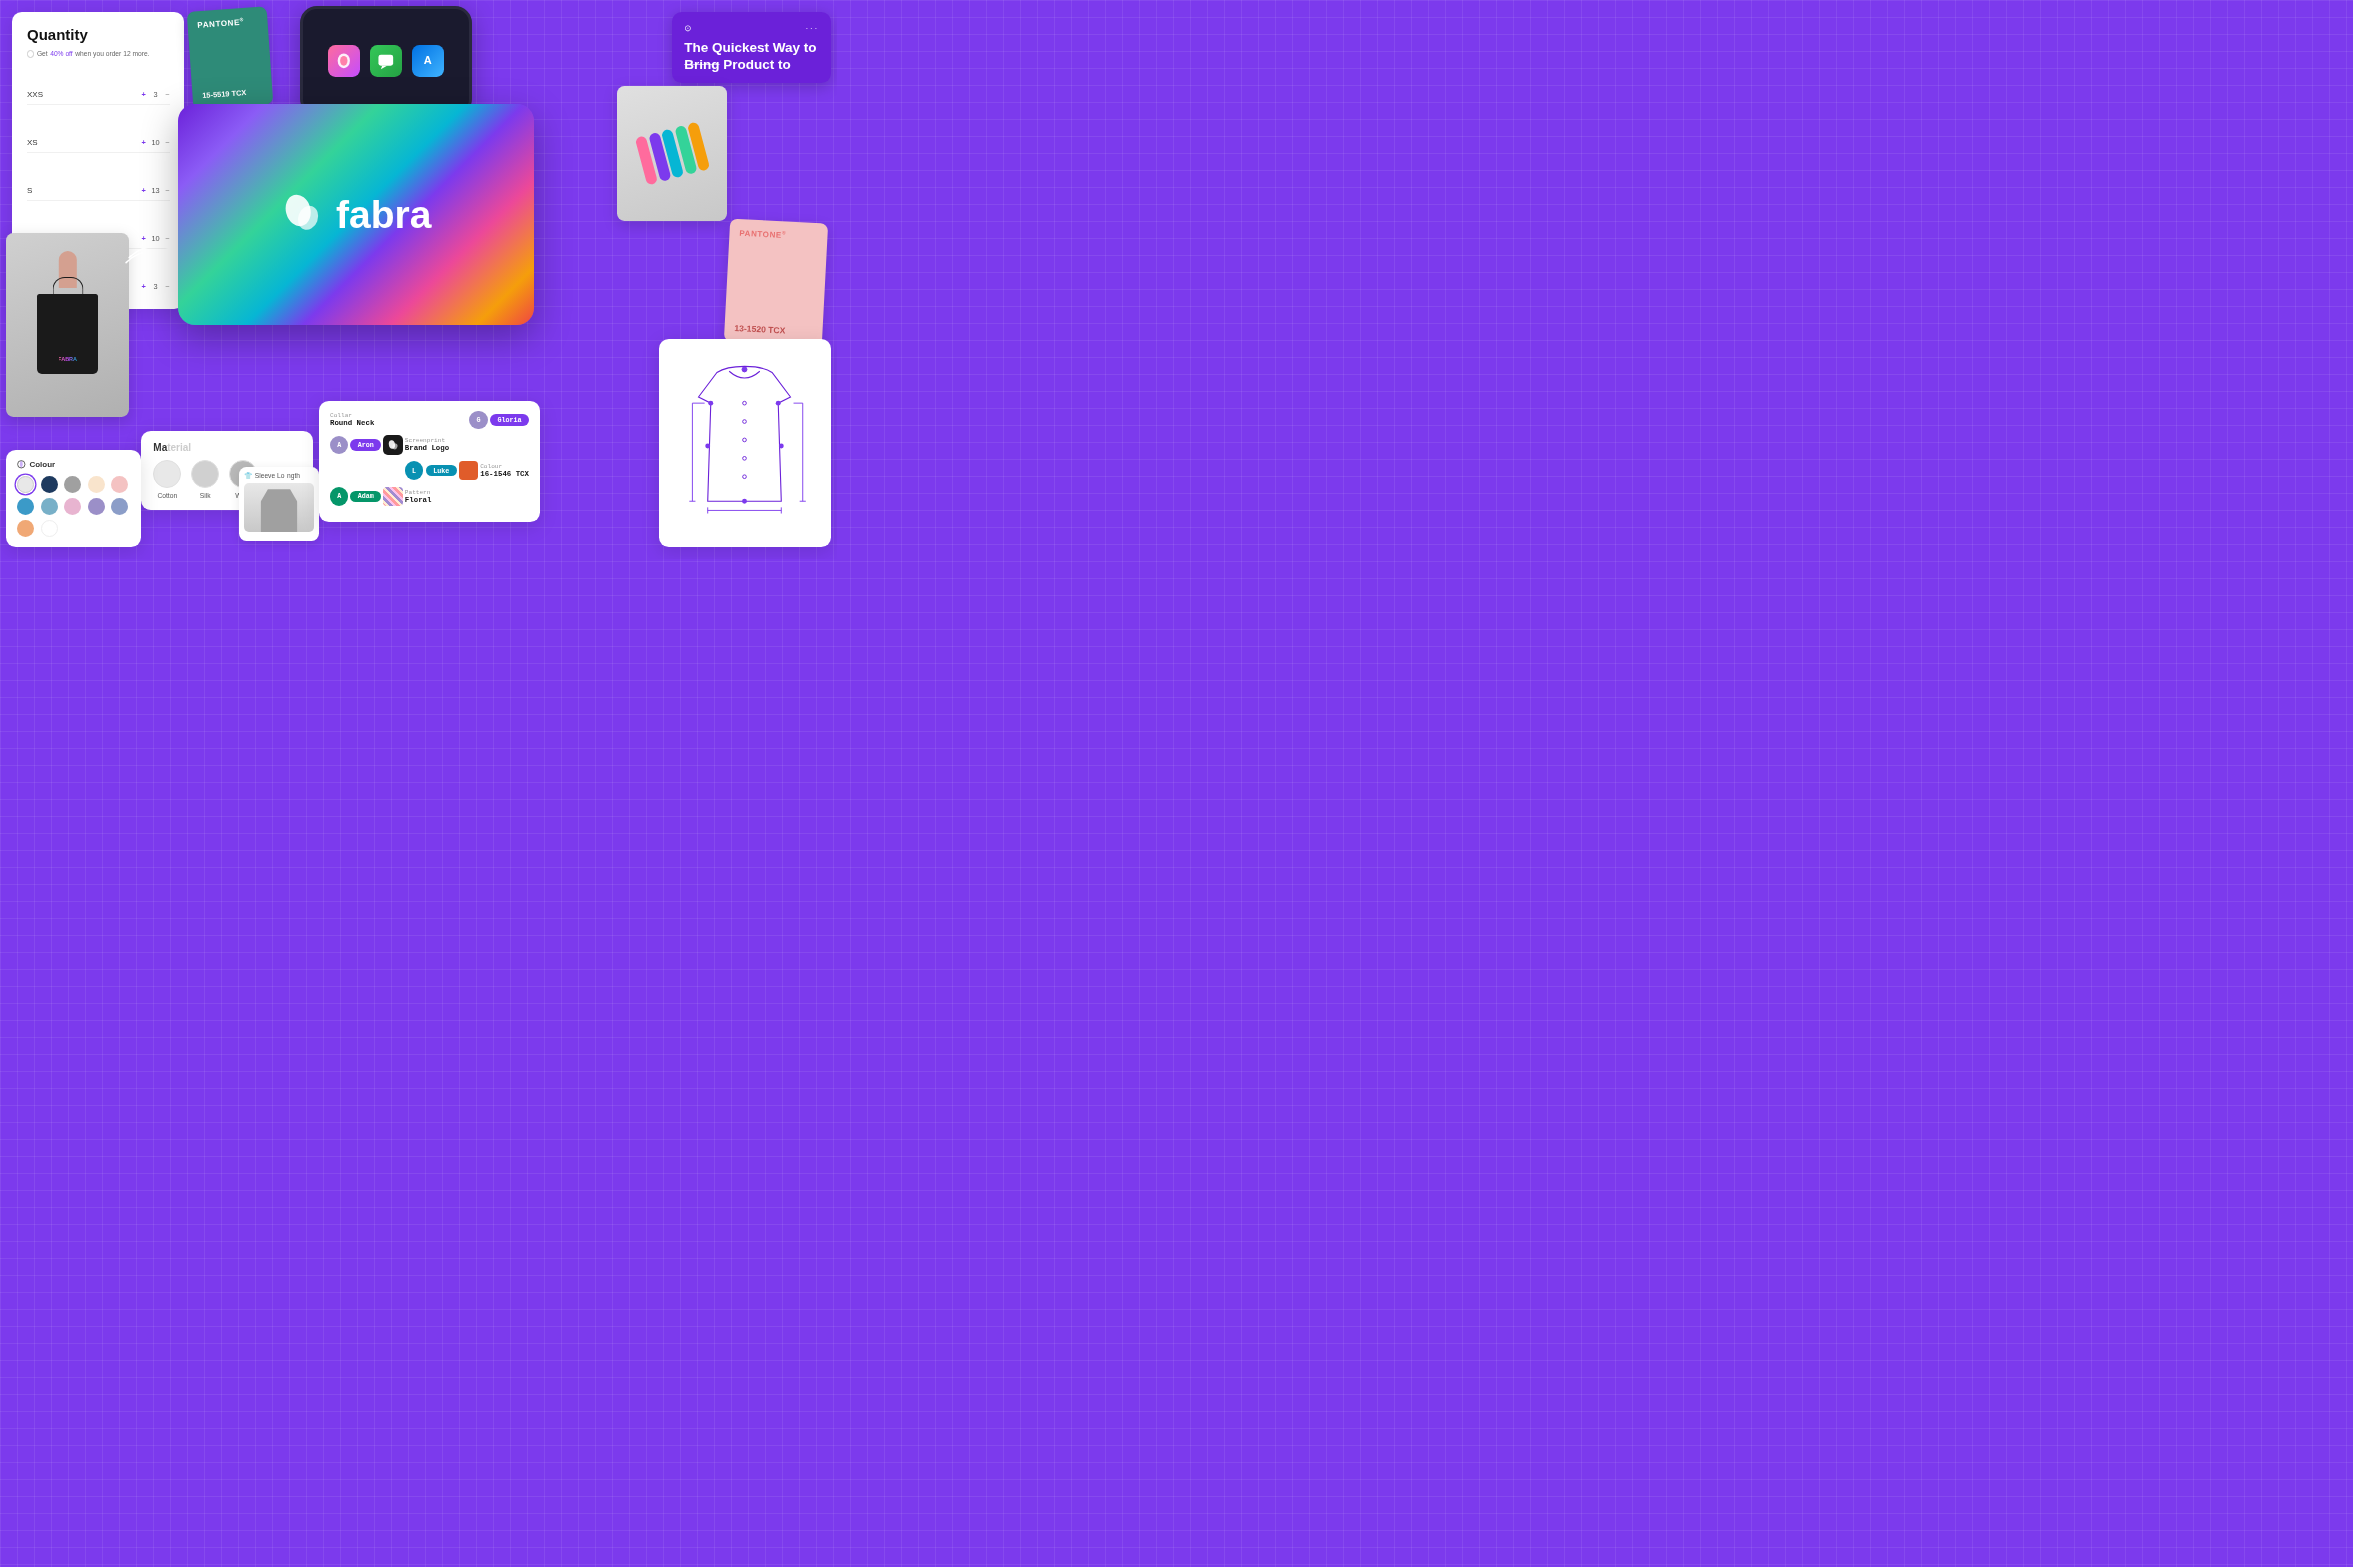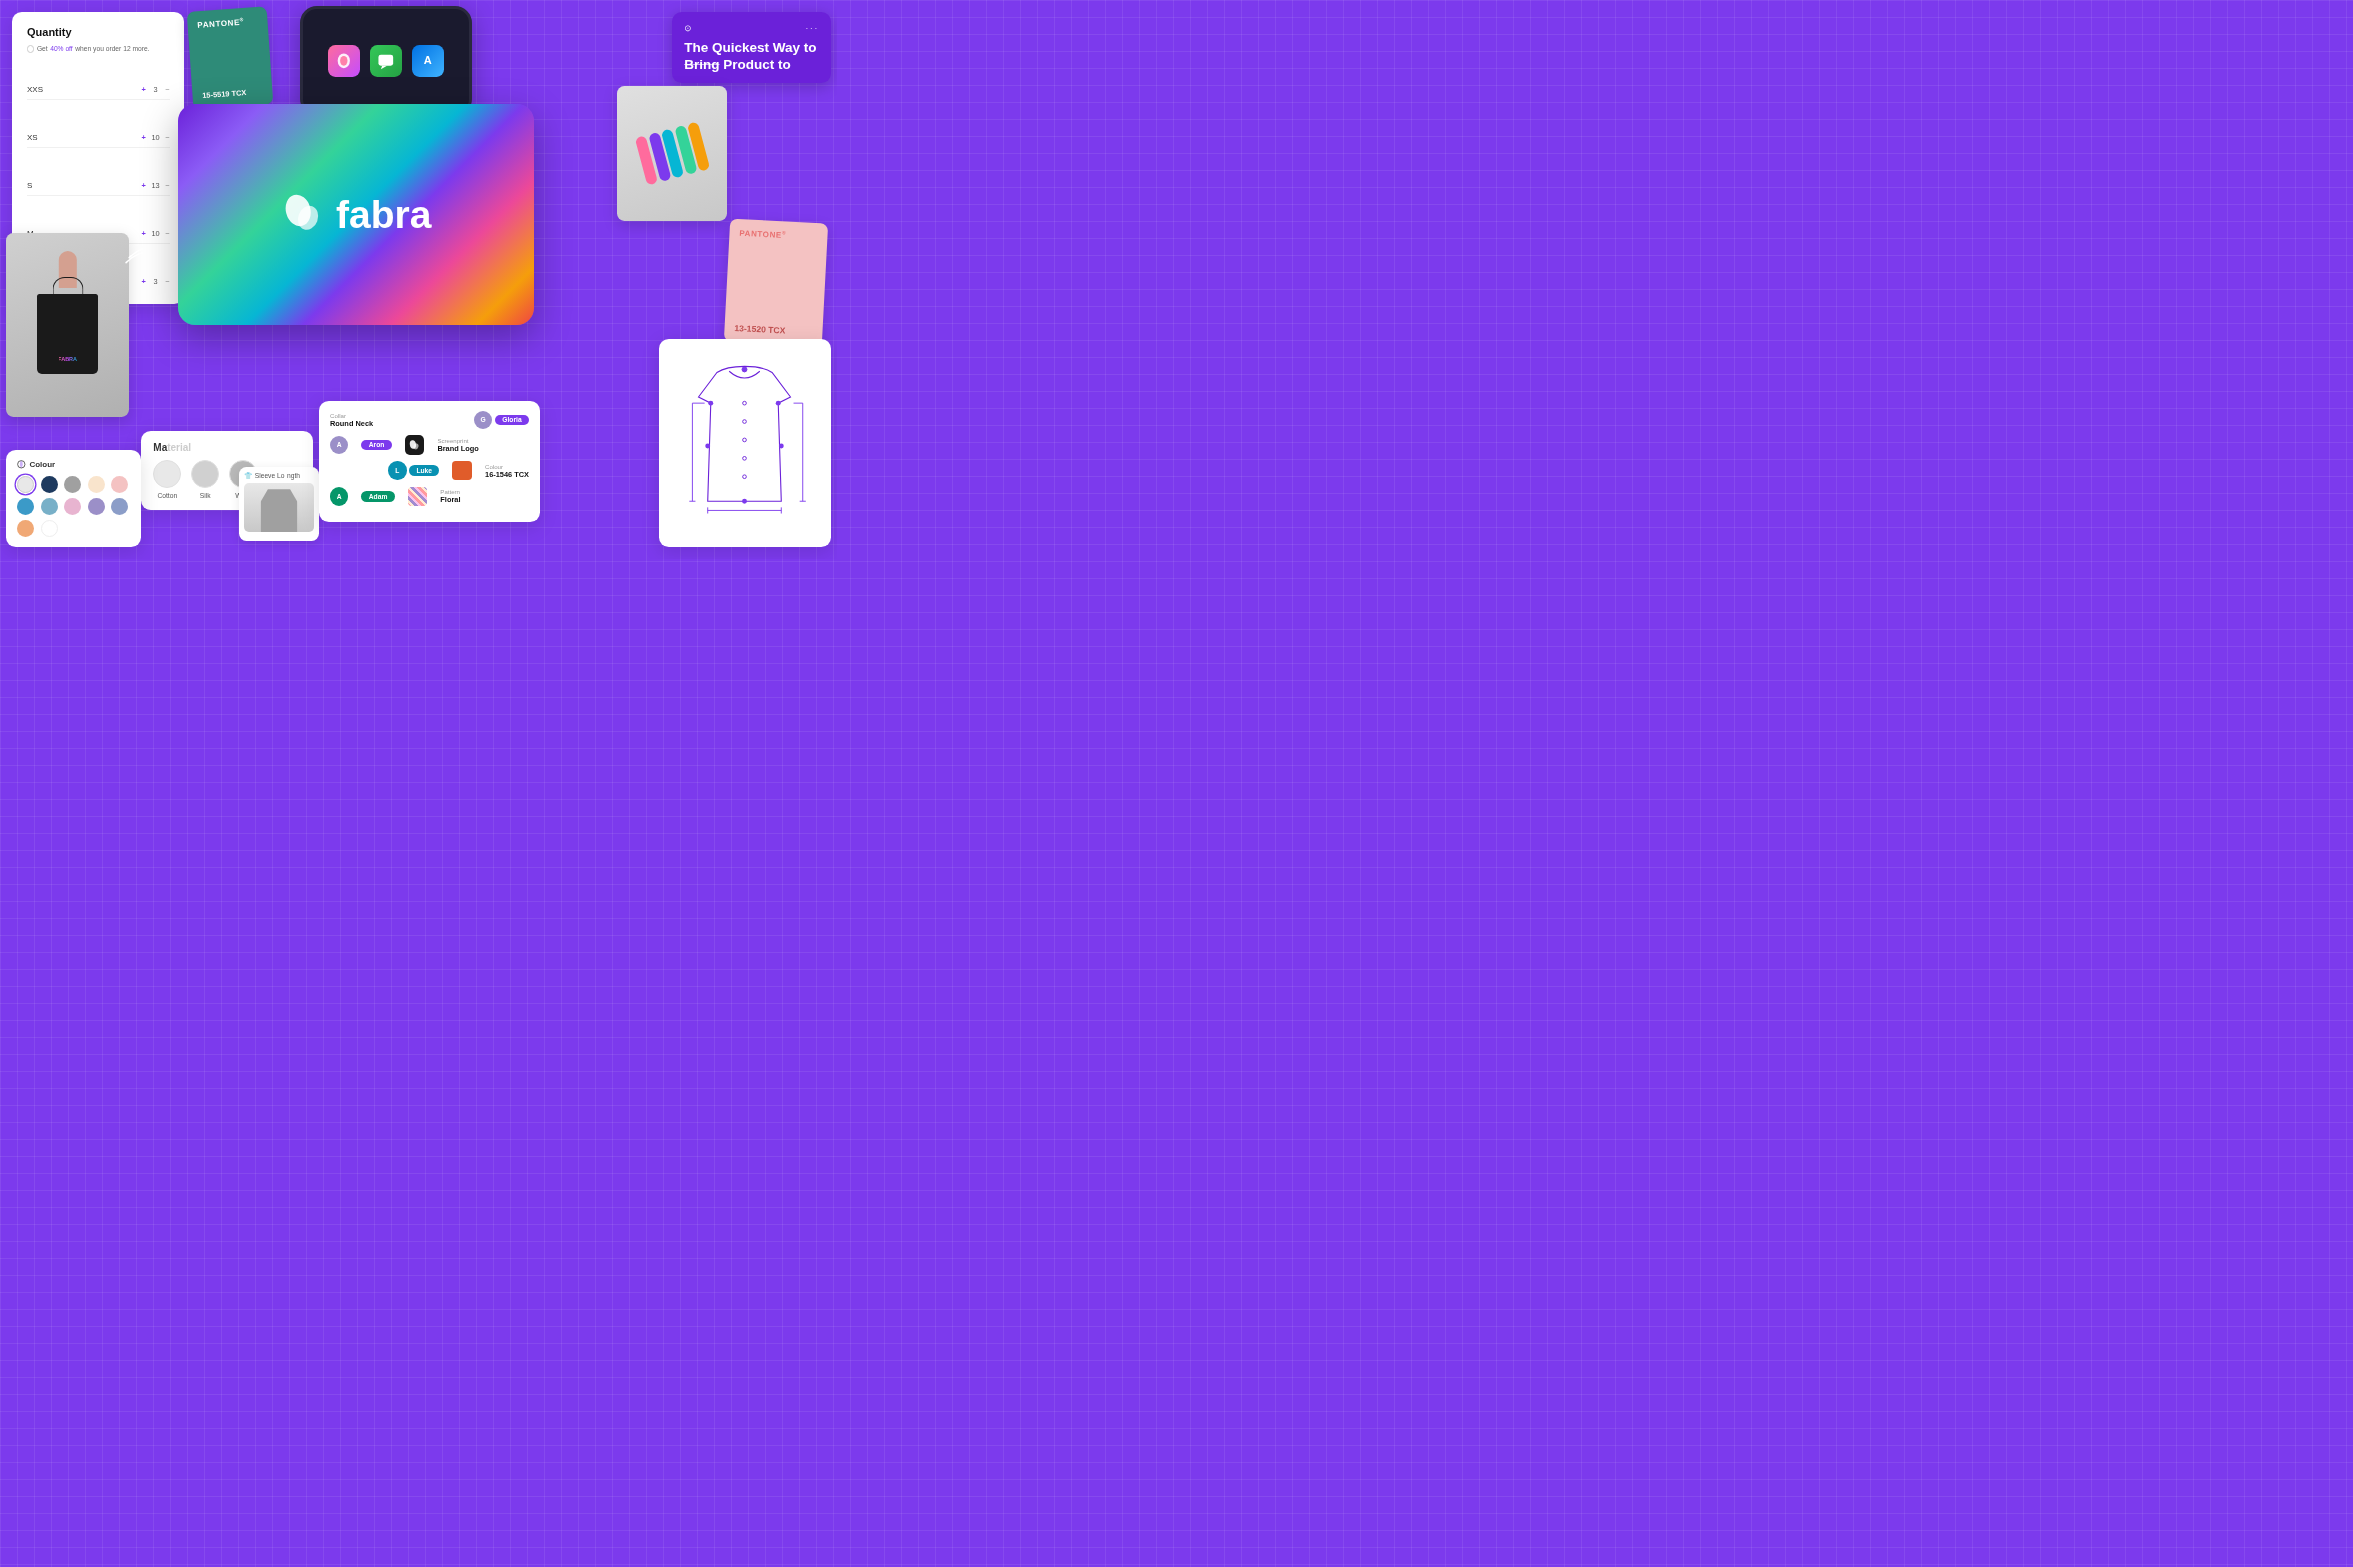--- a/index.html
+++ b/index.html
@@ -22,21 +22,21 @@
       position: absolute;
       top: 12.3px;
       left: 12.3px;
       width: 172px;
       background: white;
       border-radius: 9.8px;
       padding: 13.5px 14.7px;
       box-shadow: 0 4.9px 19.6px rgba(0,0,0,0.12);
     }
     .quantity-title {
-      font-size: 11px;
+      font-size: 15px;
       font-weight: 600;
       color: #111;
       margin-bottom: 7.4px;
     }
     .discount-row {
       font-size: 6.7px;
       color: #666;
       margin-bottom: 9.8px;
       display: flex;
       align-items: center;
@@ -400,22 +400,23 @@
       left: 319px;
       width: 221px;
       background: white;
       border-radius: 9.8px;
       padding: 9.8px 11px;
       box-shadow: 0 4.9px 19.6px rgba(0,0,0,0.12);
     }
     .collab-row {
       display: flex;
       align-items: center;
-      gap: 13px;
+      gap: 2px;
       margin-bottom: 6.1px;
+      font-family: Liberation Mono, monospace;
     }
     .avatar {
       width: 18.4px;
       height: 18.4px;
       border-radius: 50%;
       background: #7c3aed;
       display: flex;
       align-items: center;
       justify-content: center;
       font-size: 6.7px;

